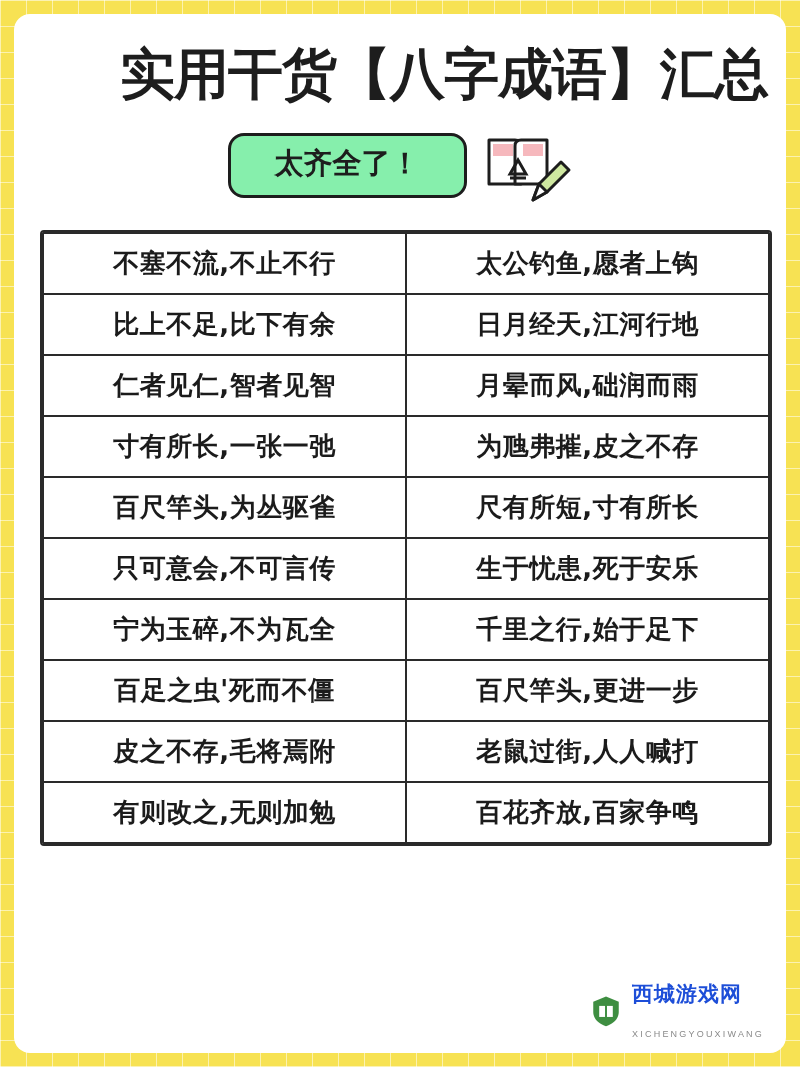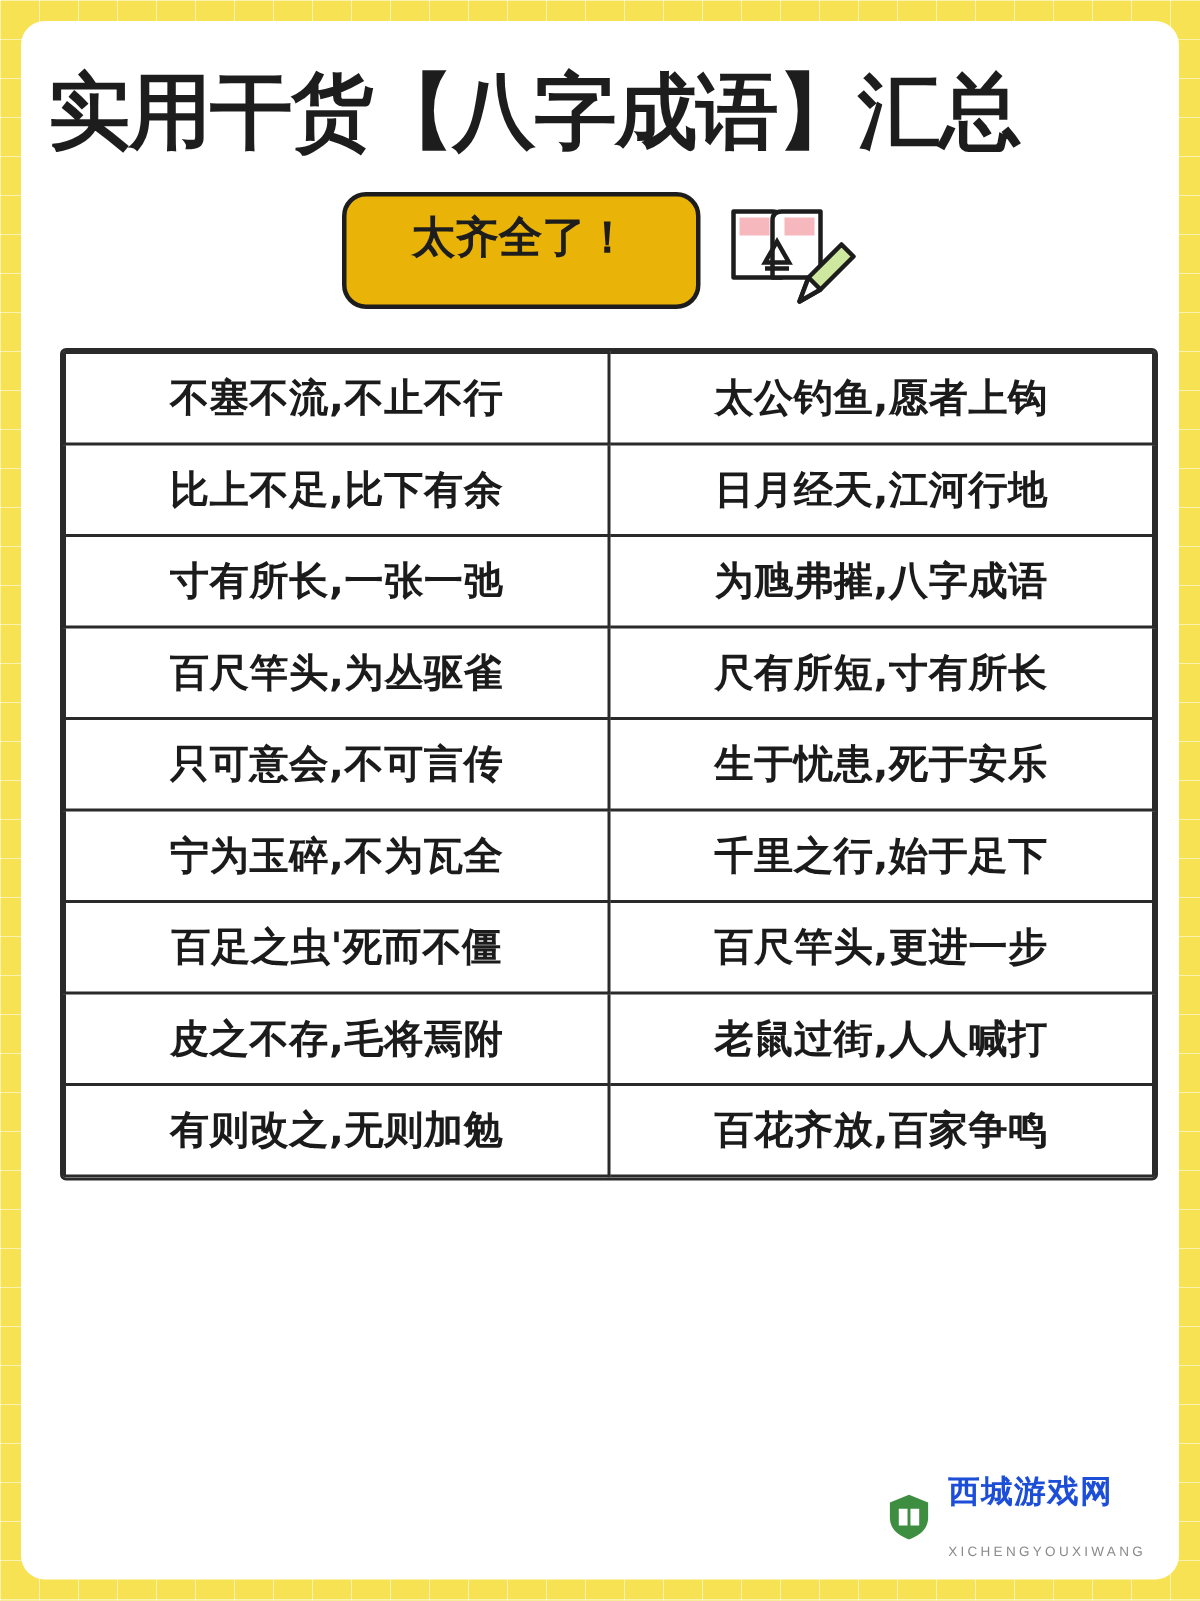--- a/index.html
+++ b/index.html
@@ -32,41 +32,41 @@
     top: 14px;
     width: 772px;
     height: 1039px;
     background: #ffffff;
     border-radius: 16px;
     z-index: 1;
     overflow: hidden;
   }
   #title {
     margin: 30px 18px 0 18px;
-    text-align: left;
+    text-align: right;
     font-size: 55px;
     line-height: 1.12;
     font-weight: bold;
     letter-spacing: -1px;
     color: #1d1d1d;
     font-family: "DejaVu Sans", "Liberation Sans", sans-serif;
     white-space: nowrap;
   }
   #subtitle-row {
     display: flex;
     align-items: center;
     justify-content: center;
     margin-top: 22px;
     gap: 14px;
   }
   #subtitle-pill {
-    background: #eab308;
+    background: #86efac;
     border: 3px solid #1d1d1d;
     border-radius: 16px;
-    padding: 8px 44px 24px 44px;
+    padding: 8px 44px 11px 44px;
     font-size: 29px;
     font-weight: bold;
     color: #1d1d1d;
     font-family: "DejaVu Sans", "Liberation Sans", sans-serif;
     white-space: nowrap;
   }
   #deco {
     position: relative;
     width: 92px;
     height: 76px;
@@ -161,22 +161,26 @@
       <tbody>
         <tr>
           <td>不塞不流,不止不行</td>
           <td>太公钓鱼,愿者上钩</td>
         </tr>
         <tr>
           <td>比上不足,比下有余</td>
           <td>日月经天,江河行地</td>
         </tr>
         <tr>
+          <td>仁者见仁,智者见智</td>
+          <td>月晕而风,础润而雨</td>
+        </tr>
+        <tr>
           <td>寸有所长,一张一弛</td>
-          <td>为虺弗摧,八字成语</td>
+          <td>为虺弗摧,皮之不存</td>
         </tr>
         <tr>
           <td>百尺竿头,为丛驱雀</td>
           <td>尺有所短,寸有所长</td>
         </tr>
         <tr>
           <td>只可意会,不可言传</td>
           <td>生于忧患,死于安乐</td>
         </tr>
         <tr>

